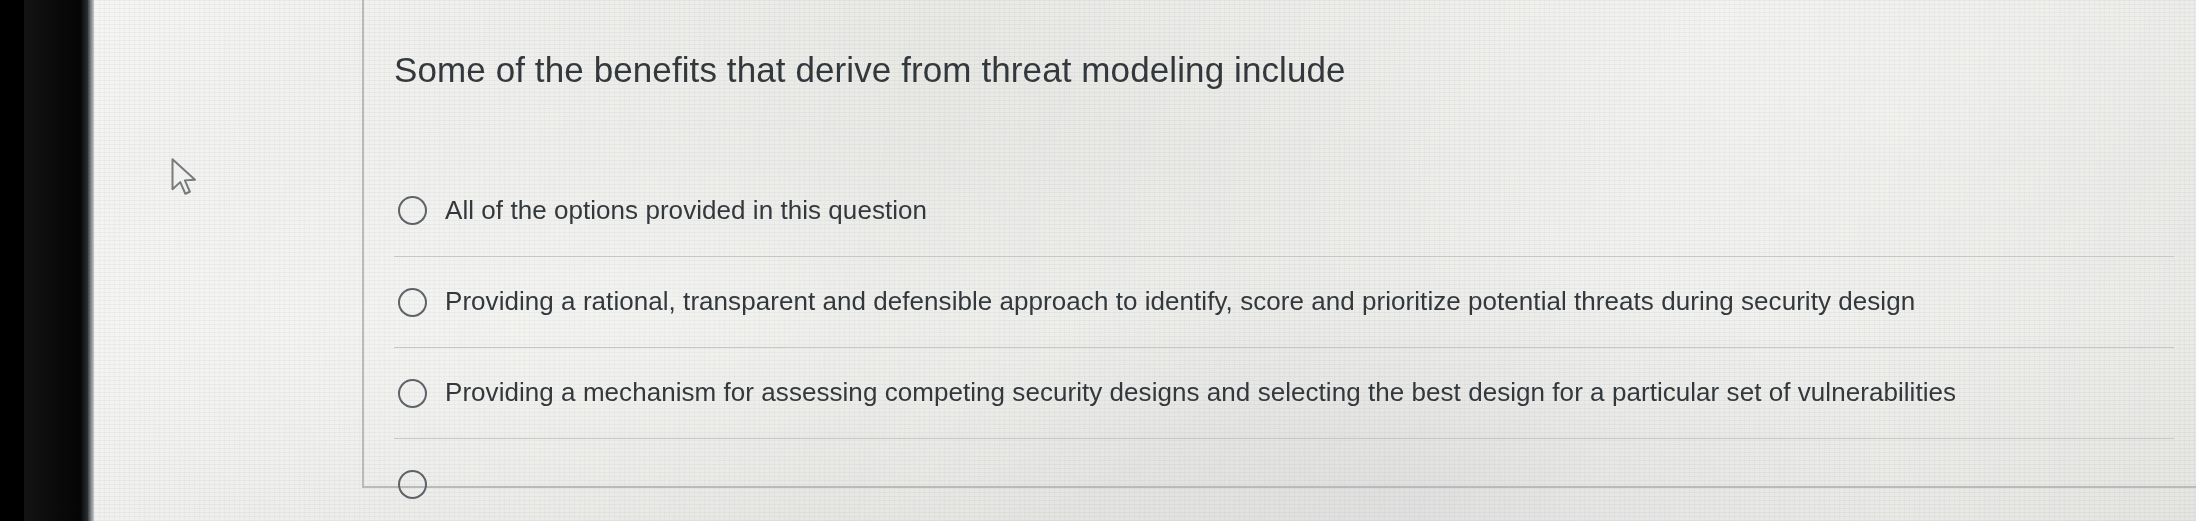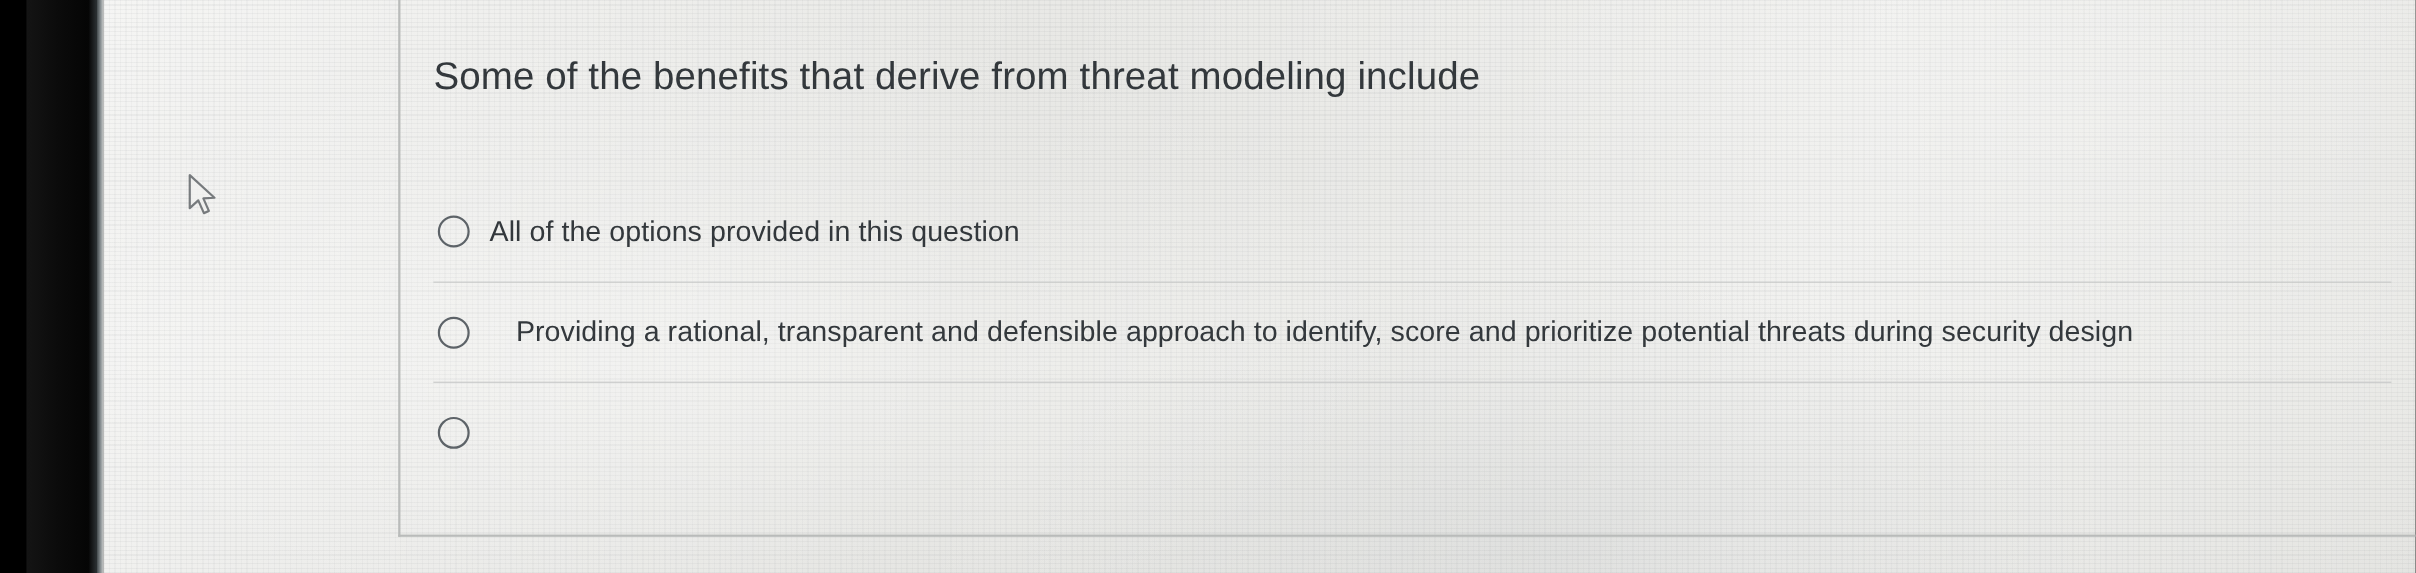--- a/index.html
+++ b/index.html
@@ -105,21 +105,20 @@
   .option-row {
     position: relative;
     display: flex;
     align-items: center;
     height: 91px;
     padding-left: 4px;
     box-sizing: border-box;
   }
   .option-row + .option-row {
     border-top: 1px solid #c6c8c7;
-    gap: 24px;
   }
 
   .radio {
     flex: 0 0 auto;
     width: 25px;
     height: 25px;
     border: 2px solid #5d6368;
     border-radius: 50%;
     background: transparent;
     margin-right: 18px;
@@ -164,20 +163,24 @@
       <div class="option-row">
         <span class="radio"></span>
         <span class="option-label">All of the options provided in this question</span>
       </div>
 
       <div class="option-row">
         <span class="radio"></span>
         <span class="option-label">Providing a rational, transparent and defensible approach to identify, score and prioritize potential threats during security design</span>
       </div>
 
+      <div class="option-row">
+        <span class="radio"></span>
+        <span class="option-label">Providing a mechanism for assessing competing security designs and selecting the best design for a particular set of vulnerabilities</span>
+      </div>
 
       <div class="option-row">
         <span class="radio"></span>
       </div>
 
     </div>
   </div>
 
   <svg class="cursor" viewBox="0 0 24 32">
     <path d="M2 1 L2 25 L8.2 19.3 L12.3 28.6 L15.9 27.0 L11.9 17.9 L20 17.4 Z" fill="#f2f2f0" stroke="#4a4f53" stroke-width="1.6" stroke-linejoin="round"></path>

